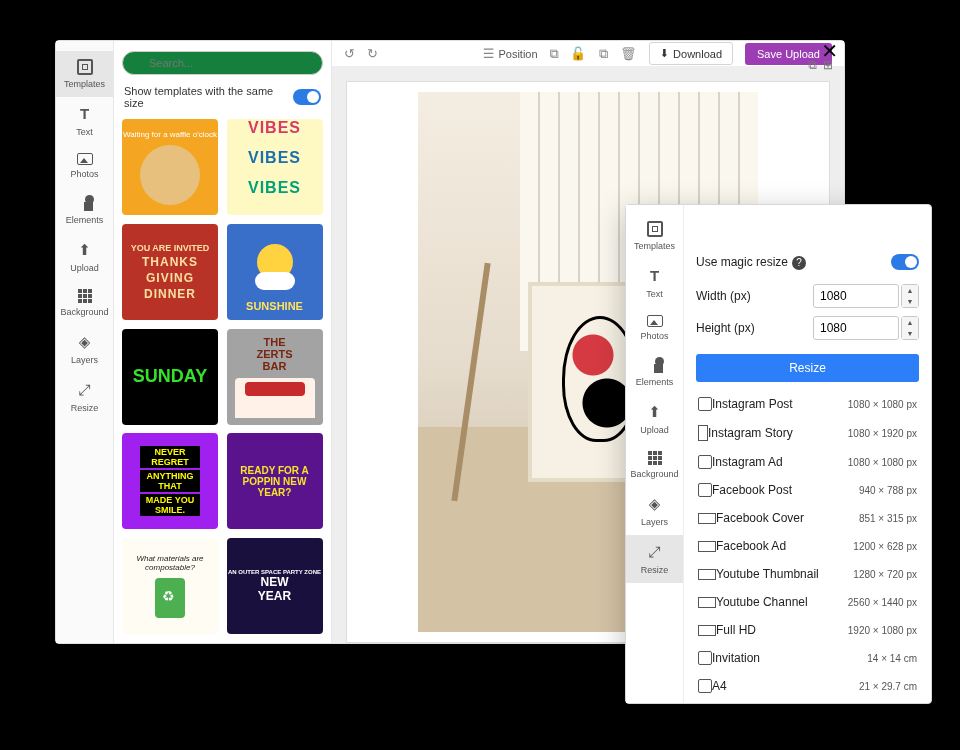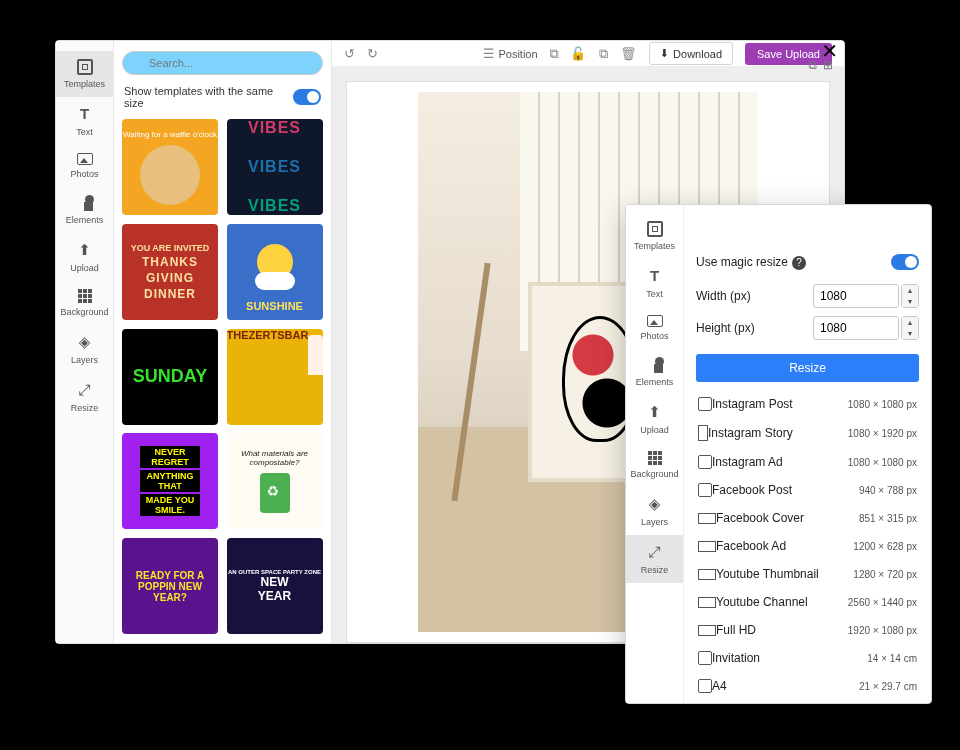--- a/index.html
+++ b/index.html
@@ -23,45 +23,45 @@
 .rail-item.active { background: #e6e6e6; }
 .rail-item svg, .rail-item .ico { width: 18px; height: 18px; }
 .rail-item .ico { font-size: 15px; line-height:18px; }
 
 .left-panel {
   width: 218px; border-right: 1px solid #e8e8e8; display: flex; flex-direction: column; flex-shrink:0;
 }
 .search-row { padding: 10px 8px 6px; }
 .search {
   width: 100%; height: 24px; border: 1px solid #ccc; border-radius: 12px;
-  padding: 0 10px 0 26px; font-size: 11px; position: relative; background:#7dd3fc;
+  padding: 0 10px 0 26px; font-size: 11px; position: relative; background:#15803d;
 }
 .search-wrap { position: relative; }
 .search-glass { position: absolute; left: 8px; top: 5px; font-size: 12px; color:#888; }
 .toggle-row { padding: 4px 10px 10px; display: flex; align-items:center; justify-content:center; font-size: 11px; color:#333; }
 .switch { width: 28px; height: 16px; background:#2c7be5; border-radius: 8px; position: relative; }
 .switch::after { content:""; position:absolute; right:2px; top:2px; width:12px; height:12px; background:#fff; border-radius:50%; }
 
 .templates-scroll { flex:1; overflow:hidden; padding: 0 8px 8px; display:grid; grid-template-columns: 1fr 1fr; gap:8px; }
 .thumb { width: 96px; height: 96px; border-radius: 4px; overflow:hidden; display:flex; align-items:center; justify-content:center; flex-direction:column; text-align:center; }
 .thumb span { display:block; }
 
 
 .t1{background:#f4a623;color:#fff;font-size:8px;}
 .t1 .plate{width:60px;height:60px;background:#e8c07d;border-radius:50%;margin-top:6px;}
-.t2{background:#0f172a;display:flex;flex-direction:column;justify-content:space-between;gap:12px;}
+.t2{background:#fef9c3;display:flex;flex-direction:column;justify-content:flex-start;gap:12px;}
 .t2 span{font-weight:900;font-size:16px;letter-spacing:1px;}
 .t3{background:#b83227;color:#f9e0a0;font-size:9px;font-weight:700;display:flex;flex-direction:column;justify-content:center;gap:2px;padding:4px;}
 .t3 .big{font-size:12px;letter-spacing:1px;}
 .t4{background:#3a6fc9;position:relative;}
 .t4 .sun{width:36px;height:36px;border-radius:50%;background:#ffd23f;position:absolute;top:20px;left:30px;}
 .t4 .cloud{width:40px;height:18px;background:#fff;border-radius:10px;position:absolute;bottom:30px;left:28px;}
 .t4 .lab{position:absolute;bottom:8px;width:100%;text-align:center;color:#ffe35a;font-weight:800;font-size:11px;}
 .t5{background:#000;color:#35e22b;font-weight:900;font-size:18px;display:flex;align-items:center;justify-content:center;}
-.t6{background:#eab308;color:#7a2410;font-weight:800;font-size:11px;display:flex;flex-direction:row;align-items:flex-start;}
+.t6{background:#a3a3a3;color:#7a2410;font-weight:800;font-size:11px;display:flex;flex-direction:column;align-items:center;}
 .t6 .cake{width:80px;height:40px;background:#fff0e8;border-radius:4px 4px 0 0;margin-top:6px;position:relative;}
 .t6 .cake::after{content:"";position:absolute;top:4px;left:10px;right:10px;height:14px;background:#c62a2a;border-radius:4px;}
 .t7{background:#a020f0;color:#fffb00;font-weight:900;font-size:9px;display:flex;flex-direction:column;justify-content:center;padding:6px;}
 .t7 span{background:#000;margin:1px 12px;padding:1px 2px;width:fit-content;}
 .t8{background:#fffdf3;color:#222;font-size:7px;padding:4px;display:flex;flex-direction:column;align-items:center;}
 .t8 .bin{width:30px;height:40px;background:#4caf50;border-radius:4px;margin-top:6px;position:relative;}
 .t8 .bin::before{content:"♻";position:absolute;top:10px;left:7px;color:#fff;font-size:14px;}
 .t9{background:#5a138c;color:#f5e52a;font-weight:900;font-size:10px;display:flex;flex-direction:column;justify-content:center;padding:6px;}
 .t10{background:#1a103d;color:#fff;font-weight:900;font-size:12px;display:flex;flex-direction:column;justify-content:center;align-items:center;}
 
@@ -220,28 +220,28 @@
           <span>THE</span>
           <span>ZERTS</span>
           <span>BAR</span>
           <div class="cake"></div>
         </div>
       <div class="thumb t7">
           <span>NEVER REGRET</span>
           <span>ANYTHING THAT</span>
           <span>MADE YOU SMILE.</span>
         </div>
-      <div class="thumb t8">
-          <span style="font-style:italic;font-size:8px">What materials are compostable?</span>
-          <div class="bin"></div>
-        </div>
       <div class="thumb t9">
           <span>READY FOR A</span>
           <span>POPPIN NEW</span>
           <span>YEAR?</span>
+        </div>
+      <div class="thumb t8">
+          <span style="font-style:italic;font-size:8px">What materials are compostable?</span>
+          <div class="bin"></div>
         </div>
       <div class="thumb t10">
           <span style="font-size:6px">AN OUTER SPACE PARTY ZONE</span>
           <span>NEW</span>
           <span>YEAR</span>
         </div>
     </div>
   </div>
 
   <div class="canvas-area">

